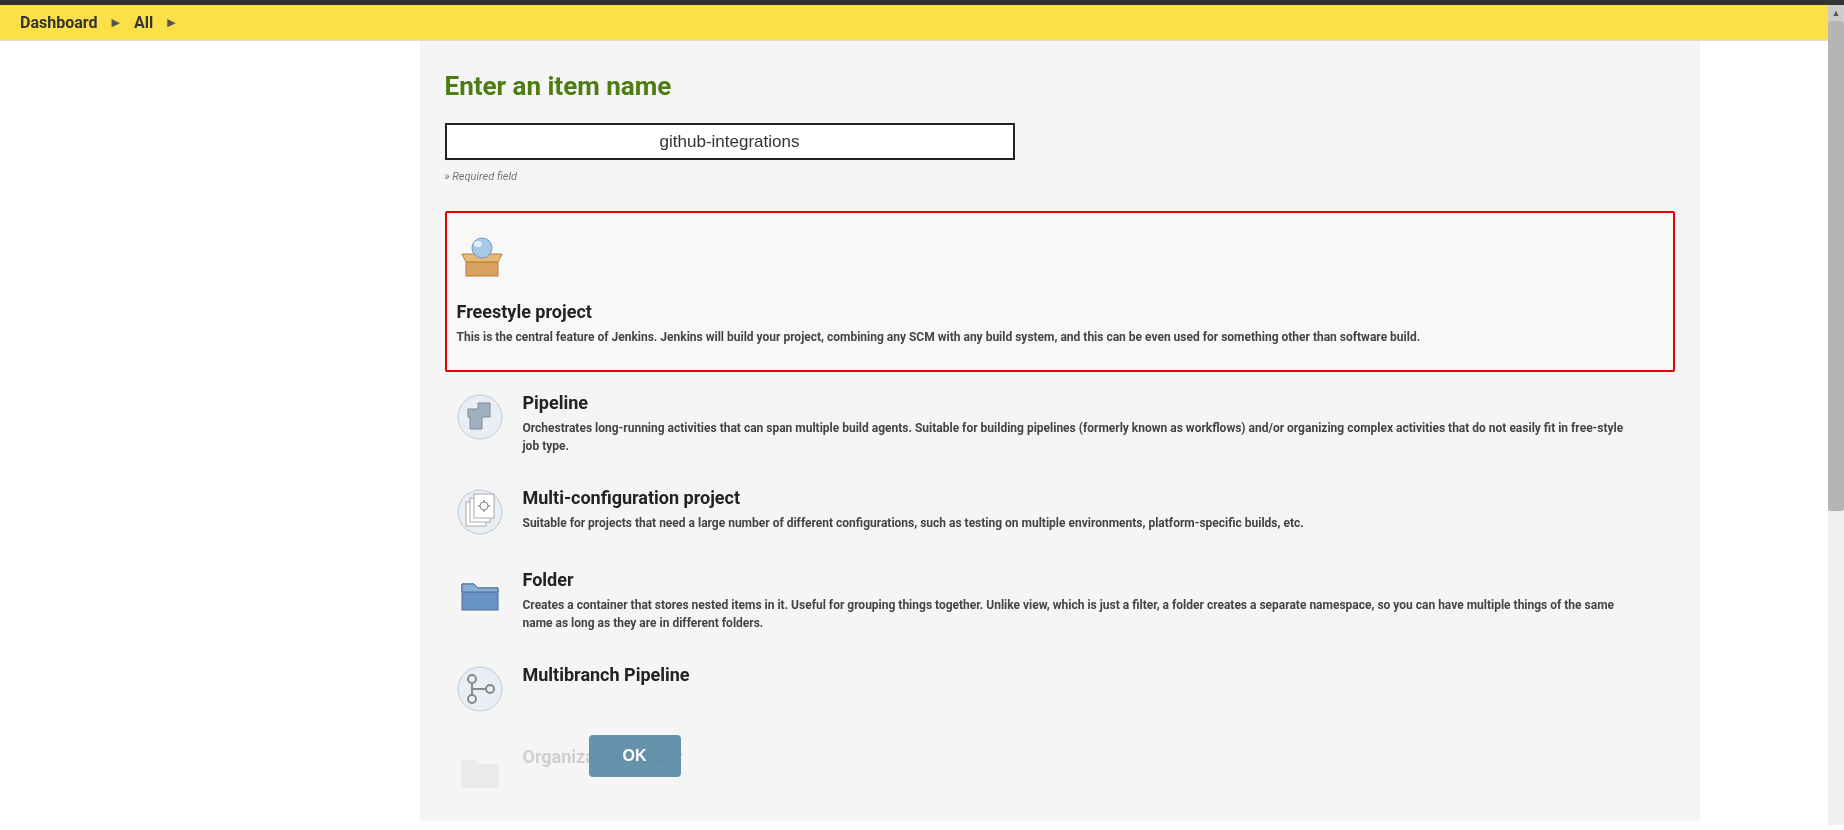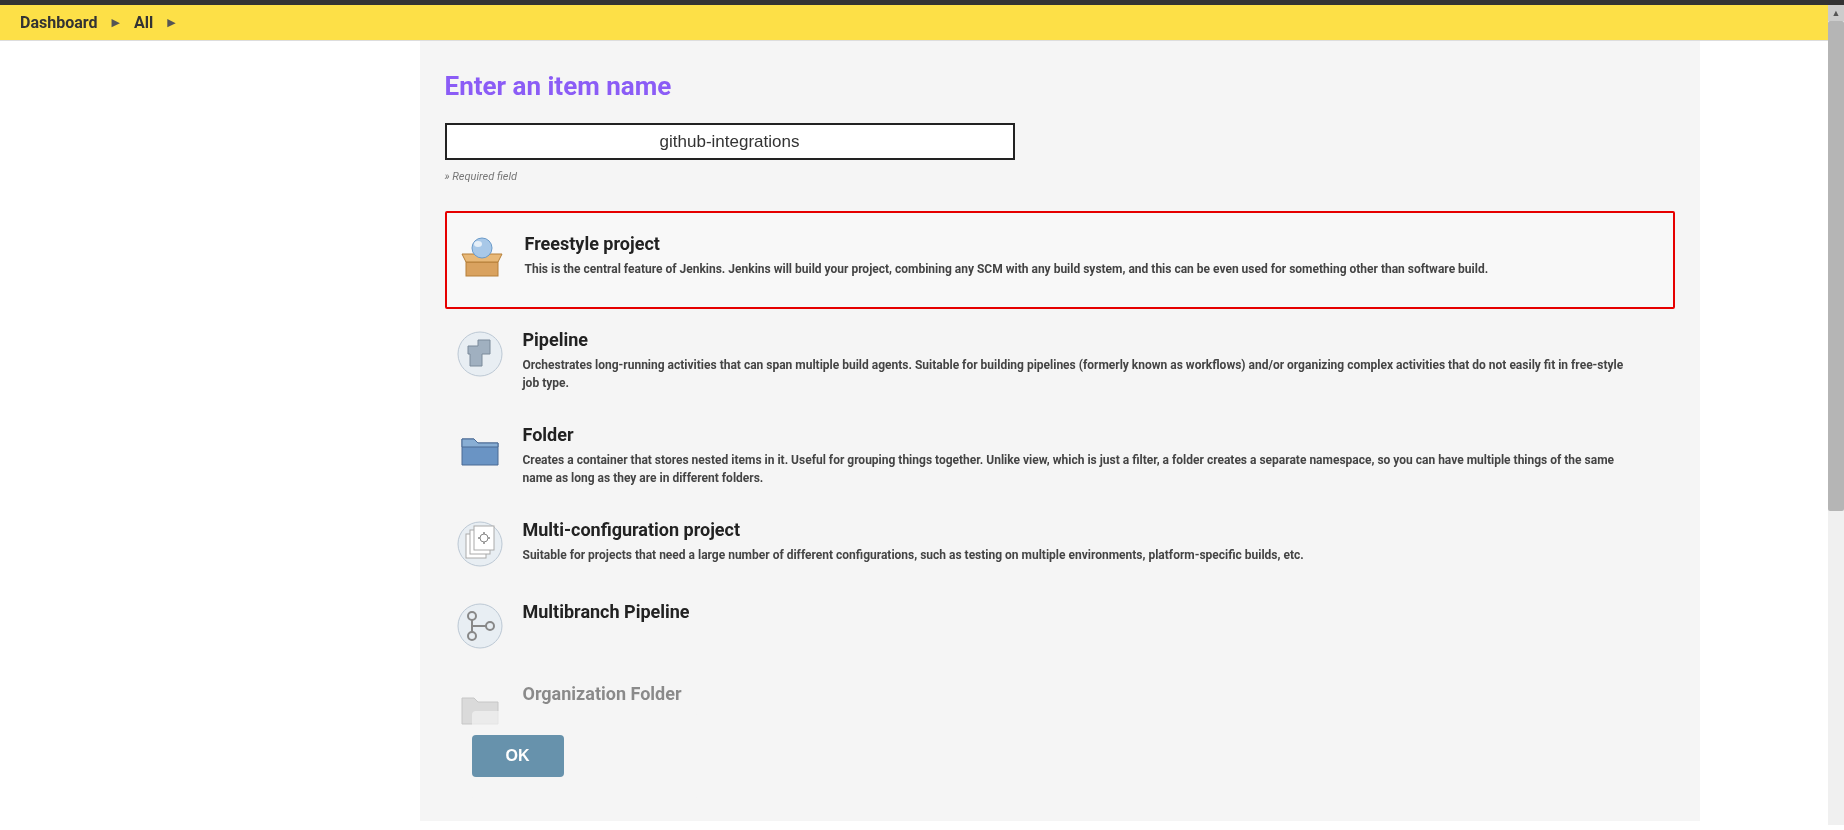--- a/index.html
+++ b/index.html
@@ -46,21 +46,21 @@
       width: 1280px;
       margin-left: 275px;
       background: #f5f5f5;
       padding: 30px 25px 20px 25px;
       height: 780px;
       position: relative;
     }
     .page-title {
       font-size: 26px;
       font-weight: bold;
-      color: #8b5cf6;
+      color: #4d7c0f;
       margin-bottom: 22px;
     }
     .name-input {
       width: 570px;
       height: 37px;
       border: 2px solid #222;
       background: #fff;
       font-size: 17px;
       padding: 0 10px;
       color: #333;
@@ -81,20 +81,21 @@
       padding: 16px 20px 16px 10px;
       gap: 18px;
       cursor: pointer;
       border-radius: 2px;
     }
     .item-option.selected {
       border: 2px solid #e60000;
       background: #f8f8f8;
       padding: 20px 20px 24px 10px;
       margin-bottom: 4px;
+      flex-direction: column;
     }
     .item-icon {
       width: 50px;
       height: 50px;
       flex-shrink: 0;
       display: flex;
       align-items: center;
       justify-content: center;
     }
     .item-text {
@@ -108,28 +109,28 @@
       margin-bottom: 6px;
     }
     .item-desc {
       font-size: 12px;
       color: #444;
       line-height: 1.5;
       font-weight: bold;
     }
     .ok-button-area {
       position: absolute;
-      left: 52px;
+      left: 36px;
       bottom: 20px;
       width: 225px;
       height: 90px;
       background: rgba(245,245,245,0.65);
       display: flex;
       align-items: center;
-      justify-content: flex-start;
+      justify-content: flex-end;
       border-radius: 4px;
     }
     .ok-button {
       background: #5b8aa6;
       color: #fff;
       border: none;
       padding: 12px 34px;
       font-size: 16px;
       font-weight: bold;
       border-radius: 4px;
@@ -209,50 +210,50 @@
         </div>
         <div class="item-text">
           <div class="item-title">Pipeline</div>
           <div class="item-desc">Orchestrates long-running activities that can span multiple build agents. Suitable for building pipelines (formerly known as workflows) and/or organizing complex activities that do not easily fit in free-style job type.</div>
         </div>
       </div>
 
       <div class="item-option">
         <div class="item-icon">
           <svg width="48" height="48" viewBox="0 0 48 48">
-            <path d="M 6 14 L 18 14 L 22 18 L 42 18 L 42 40 L 6 40 Z" fill="#6a94c4" stroke="#4a6a94"></path>
-            <path d="M 6 14 L 18 14 L 22 18 L 42 18 L 42 22 L 6 22 Z" fill="#88aed4" stroke="#4a6a94"></path>
-          </svg>
-        </div>
-        <div class="item-text">
-          <div class="item-title">Folder</div>
-          <div class="item-desc">Creates a container that stores nested items in it. Useful for grouping things together. Unlike view, which is just a filter, a folder creates a separate namespace, so you can have multiple things of the same name as long as they are in different folders.</div>
-        </div>
-      </div>
-
-      <div class="item-option">
-        <div class="item-icon">
-          <svg width="48" height="48" viewBox="0 0 48 48">
             <circle cx="24" cy="24" r="22" fill="#e8eef3" stroke="#bcc8d4"></circle>
             <rect x="10" y="14" width="20" height="24" fill="#fff" stroke="#aaa"></rect>
             <rect x="14" y="10" width="20" height="24" fill="#fff" stroke="#aaa"></rect>
             <rect x="18" y="6" width="20" height="24" fill="#fff" stroke="#aaa"></rect>
             <circle cx="28" cy="18" r="4" fill="none" stroke="#888"></circle>
             <path d="M28 12 L28 14 M28 22 L28 24 M22 18 L24 18 M32 18 L34 18" stroke="#888" stroke-width="1.5"></path>
           </svg>
         </div>
         <div class="item-text">
           <div class="item-title">Multi-configuration project</div>
           <div class="item-desc">Suitable for projects that need a large number of different configurations, such as testing on multiple environments, platform-specific builds, etc.</div>
         </div>
       </div>
 
       <div class="item-option">
         <div class="item-icon">
           <svg width="48" height="48" viewBox="0 0 48 48">
+            <path d="M 6 14 L 18 14 L 22 18 L 42 18 L 42 40 L 6 40 Z" fill="#6a94c4" stroke="#4a6a94"></path>
+            <path d="M 6 14 L 18 14 L 22 18 L 42 18 L 42 22 L 6 22 Z" fill="#88aed4" stroke="#4a6a94"></path>
+          </svg>
+        </div>
+        <div class="item-text">
+          <div class="item-title">Folder</div>
+          <div class="item-desc">Creates a container that stores nested items in it. Useful for grouping things together. Unlike view, which is just a filter, a folder creates a separate namespace, so you can have multiple things of the same name as long as they are in different folders.</div>
+        </div>
+      </div>
+
+      <div class="item-option">
+        <div class="item-icon">
+          <svg width="48" height="48" viewBox="0 0 48 48">
             <circle cx="24" cy="24" r="22" fill="#e8eef3" stroke="#bcc8d4"></circle>
             <circle cx="16" cy="14" r="4" fill="none" stroke="#888" stroke-width="2"></circle>
             <circle cx="16" cy="34" r="4" fill="none" stroke="#888" stroke-width="2"></circle>
             <circle cx="34" cy="24" r="4" fill="none" stroke="#888" stroke-width="2"></circle>
             <path d="M 16 18 L 16 30 M 16 24 L 30 24" stroke="#888" stroke-width="2" fill="none"></path>
           </svg>
         </div>
         <div class="item-text">
           <div class="item-title">Multibranch Pipeline</div>
         </div>

